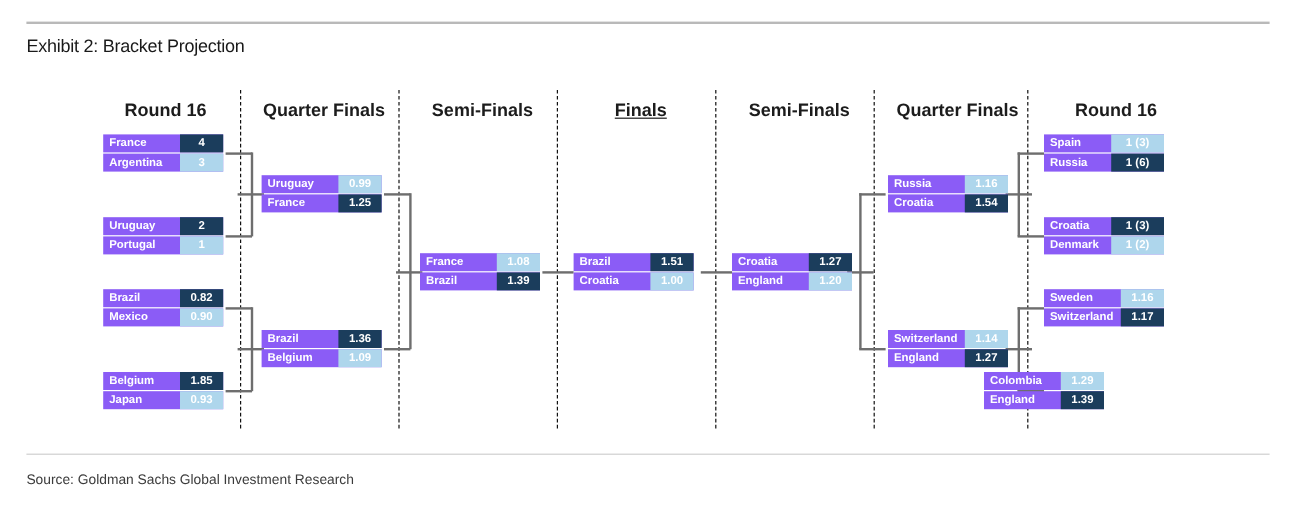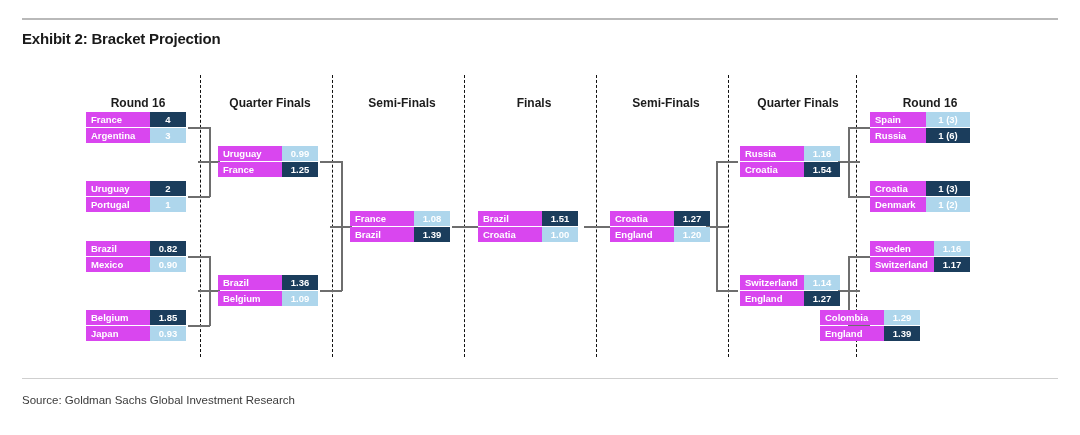--- a/index.html
+++ b/index.html
@@ -14,51 +14,51 @@
   .top-rule{
     position:absolute;left:22px;top:18px;width:1036px;height:2px;
     background:#b9b9b9;
   }
   .bottom-rule{
     position:absolute;left:22px;top:378px;width:1036px;height:1px;
     background:#cfcfcf;
   }
   .title{
     position:absolute;left:22px;top:30px;
-    font-size:15px;font-weight:bold;letter-spacing:-0.2px;
+    font-size:15px;font-weight:normal;letter-spacing:-0.2px;
     color:#1a1a1a;
   }
   .source{
     position:absolute;left:22px;top:394px;
     font-size:11.5px;color:#3b3b3b;
   }
   .chart{
     position:absolute;left:0;top:0;width:1080px;height:435px;
   }
   .col-header{
     position:absolute;
-    font-size:12px;font-weight:bold;color:#1c1c1c;
+    font-size:15px;font-weight:bold;color:#1c1c1c;
     text-align:center;
-    top:96px;
+    top:84px;
     width:130px;
   }
   .divider{
     position:absolute;top:75px;height:282px;width:0;
     border-left:1.6px dashed #111;
   }
   
   .pair{
     position:absolute;
     width:100px;
   }
   .row{
     position:relative;
     height:15px;
     margin-bottom:1px;
-    background:#d946ef;
+    background:#8b5cf6;
     display:flex;align-items:center;
   }
   .row:last-child{margin-bottom:4px;}
   .tname{
     font-size:9.5px;font-weight:bold;color:#ffffff;
     padding-left:5px;
     white-space:nowrap;
     flex:1;
     line-height:15px;
   }
@@ -80,21 +80,21 @@
 
 <div class="top-rule"></div>
 
 <div class="title">Exhibit 2: Bracket Projection</div>
 
 <div class="chart">
 
   <div class="col-header" style="left:73px;">Round 16</div>
   <div class="col-header" style="left:205px;">Quarter Finals</div>
   <div class="col-header" style="left:337px;">Semi-Finals</div>
-  <div class="col-header" style="left:469px;">Finals</div>
+  <div class="col-header" style="left:469px;text-decoration:underline;">Finals</div>
   <div class="col-header" style="left:601px;">Semi-Finals</div>
   <div class="col-header" style="left:733px;">Quarter Finals</div>
   <div class="col-header" style="left:865px;">Round 16</div>
 
   <div class="divider" style="left:200px;"></div>
   <div class="divider" style="left:332px;"></div>
   <div class="divider" style="left:464px;"></div>
   <div class="divider" style="left:596px;"></div>
   <div class="divider" style="left:728px;"></div>
   <div class="divider" style="left:856px;"></div>

